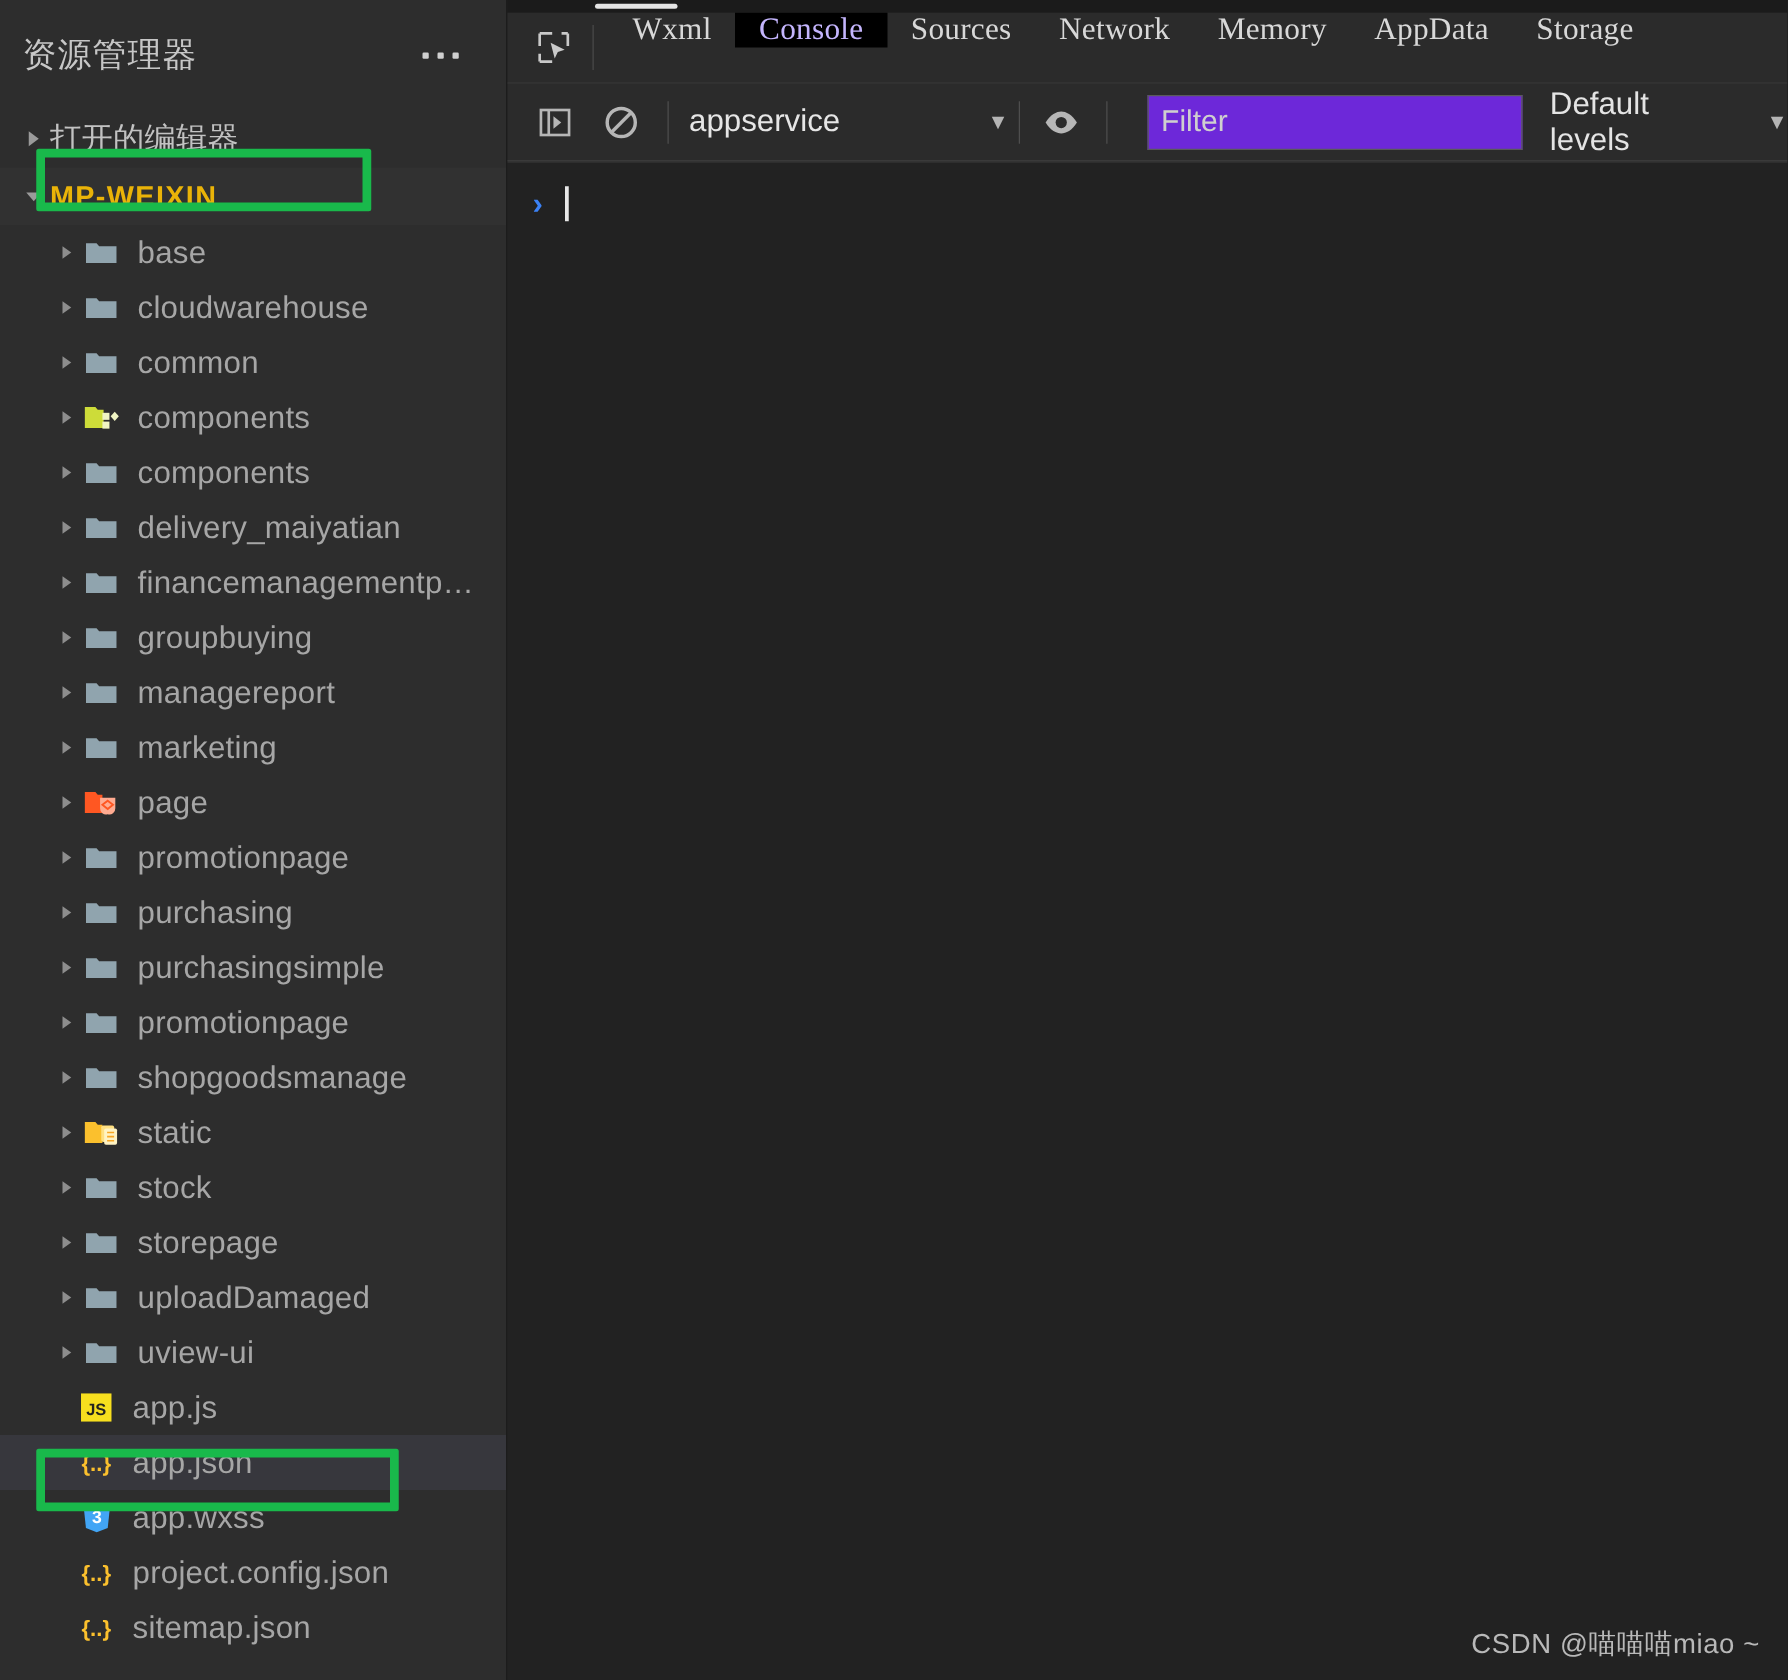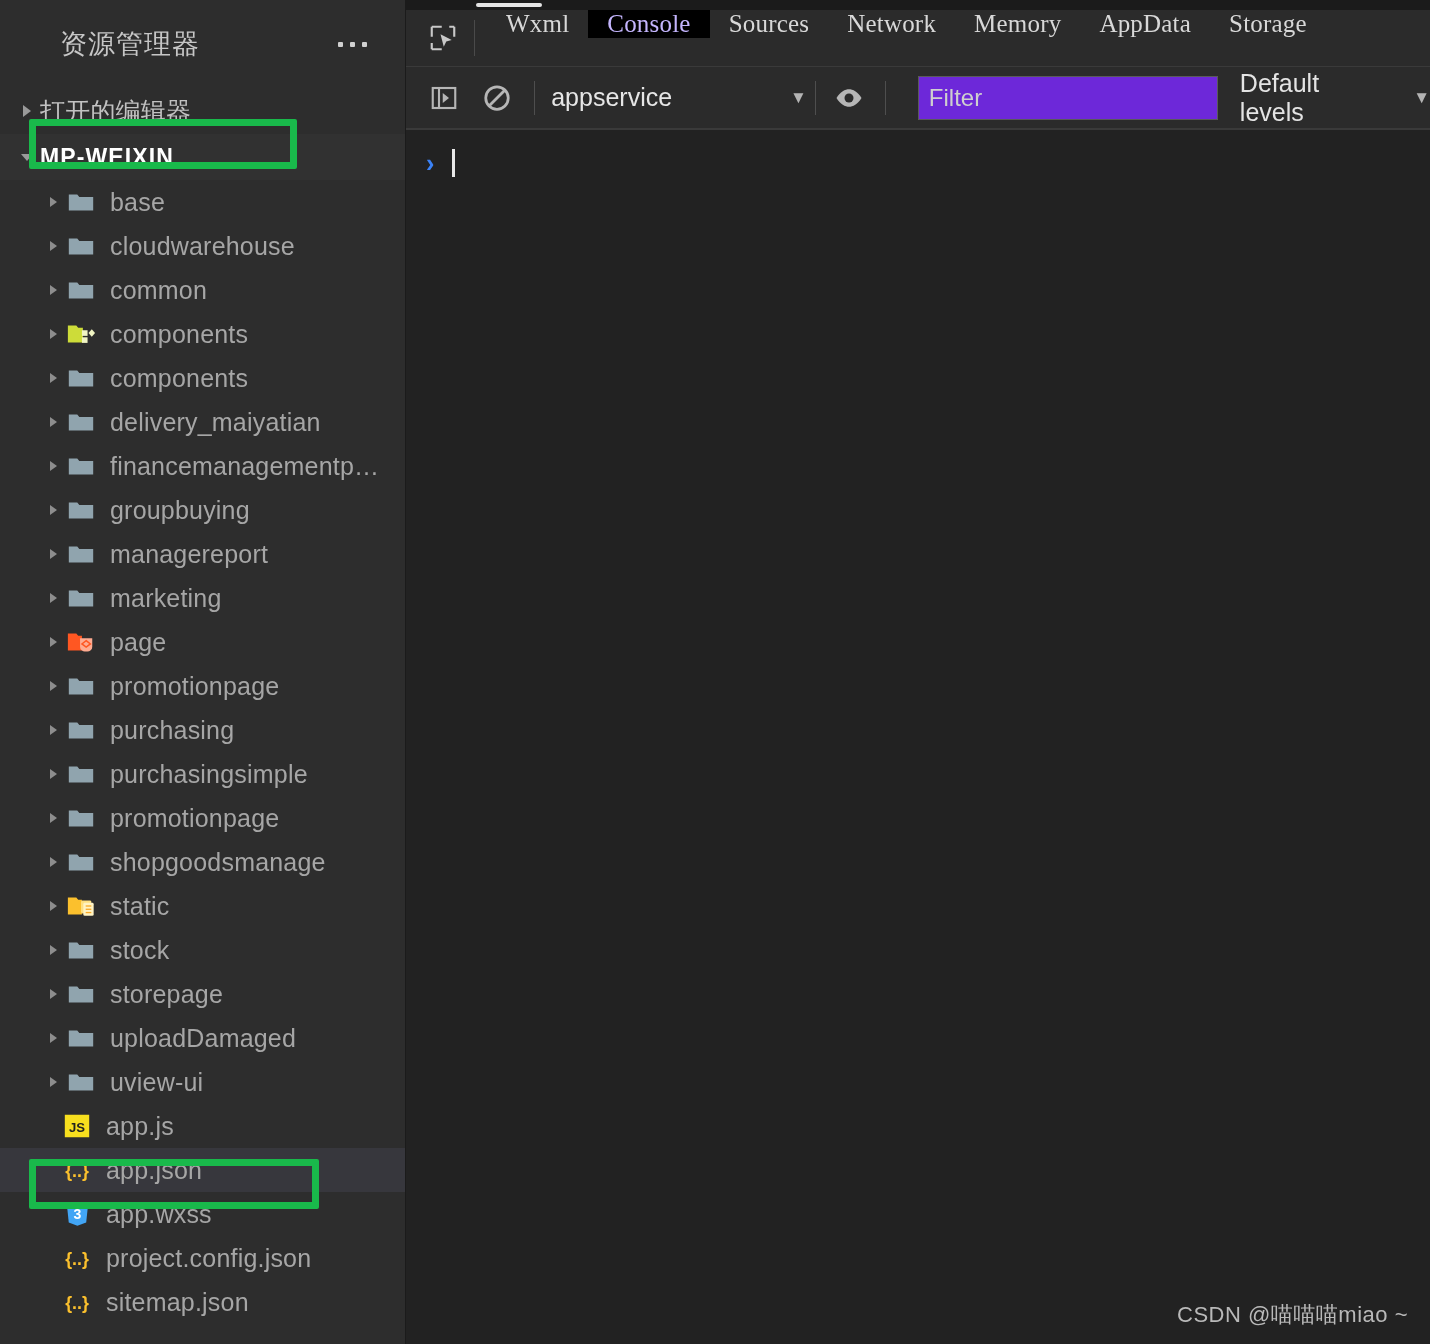--- a/index.html
+++ b/index.html
@@ -15,21 +15,21 @@
   .sidebar {
     width: 405px; height: 1344px;
     background: #2d2d2d;
     position: relative;
     flex: 0 0 405px;
     overflow: hidden;
   }
   .explorer-header {
     height: 88px;
     display: flex; align-items: center;
-    padding: 0 34px 0 60px;
+    padding: 0 34px 0 18px;
     justify-content: space-between;
     background: #2d2d2d;
   }
   .explorer-title {
     color: #c6c6c6;
     font-size: 27px;
     letter-spacing: 1px;
     font-weight: 400;
   }
   .more-icon {
@@ -60,21 +60,21 @@
   }
   .twisty svg { display: block; }
 
   .label {
     color: #a6a6a6;
     font-size: 25px;
     line-height: 1;
     letter-spacing: .2px;
   }
   .label.root {
-    color: #ffffff; font-weight: bold; font-size: 23px; letter-spacing: 1.1px;
+    color: #eab308; font-weight: bold; font-size: 23px; letter-spacing: 1.1px;
   }
   .label.section-zh { color: #c2c2c2; font-size: 25px; font-weight: 500; }
 
   .ficon { width: 30px; height: 30px; flex: 0 0 30px; margin-right: 14px; display:flex; align-items:center; justify-content:center;}
   .ficon svg { display:block; }
 
   
   .hl-box {
     position: absolute;
     border: 7px solid #19b94b;

